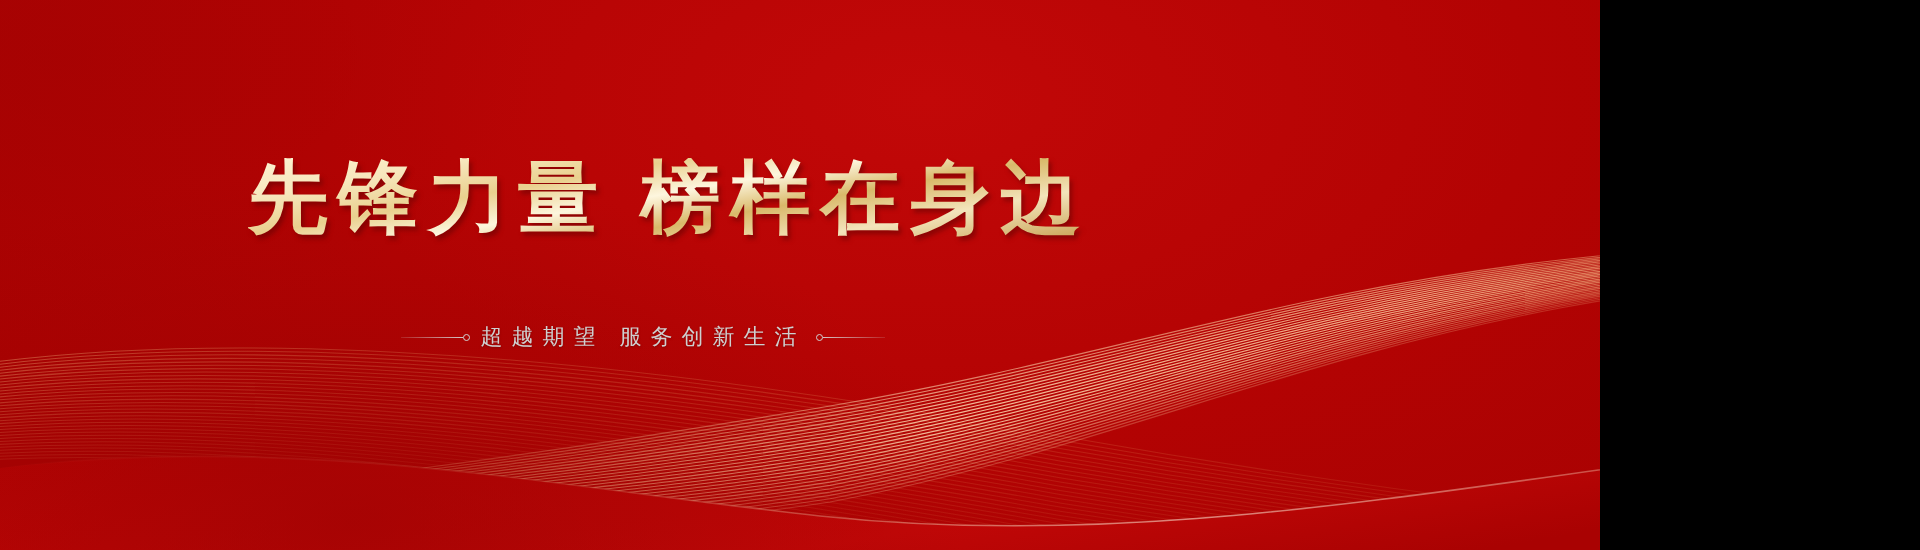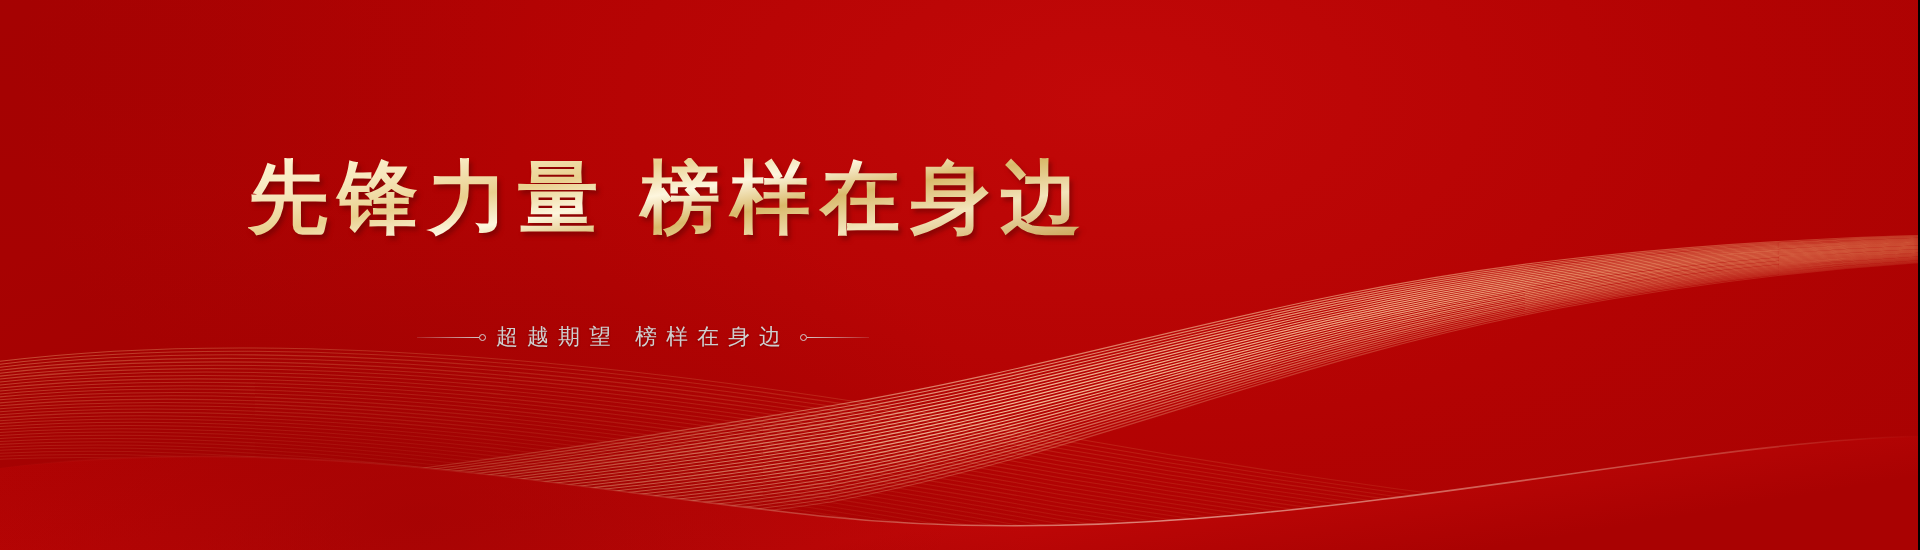--- a/index.html
+++ b/index.html
@@ -2,21 +2,21 @@
 <html><head>
 <meta charset="utf-8">
 <style>
   html, body {
     margin: 0;
     padding: 0;
     background: #000;
   }
   #banner {
     position: relative;
-    width: 1918px;
+    width: 1600px;
     height: 550px;
     overflow: hidden;
     font-family: "Liberation Sans", "DejaVu Sans", sans-serif;
     background: #b50404;
   }
 
   
   .bg-base {
     position: absolute;
     inset: 0;
@@ -1943,21 +1943,21 @@
   <div class="bg-vignette"></div>
 
   <div class="headline-block">
     <div class="headline">先锋力量 榜样在身边</div>
 
     <div class="sub-row">
       <span class="deco">
         <span class="deco-line"></span>
         <span class="deco-dot"></span>
       </span>
-      <span class="subtitle">超越期望  榜样在身边</span>
+      <span class="subtitle">超越期望  服务创新生活</span>
       <span class="deco">
         <span class="deco-dot"></span>
         <span class="deco-line rev"></span>
       </span>
     </div>
   </div>
 
 </div>
 
 </body></html>

